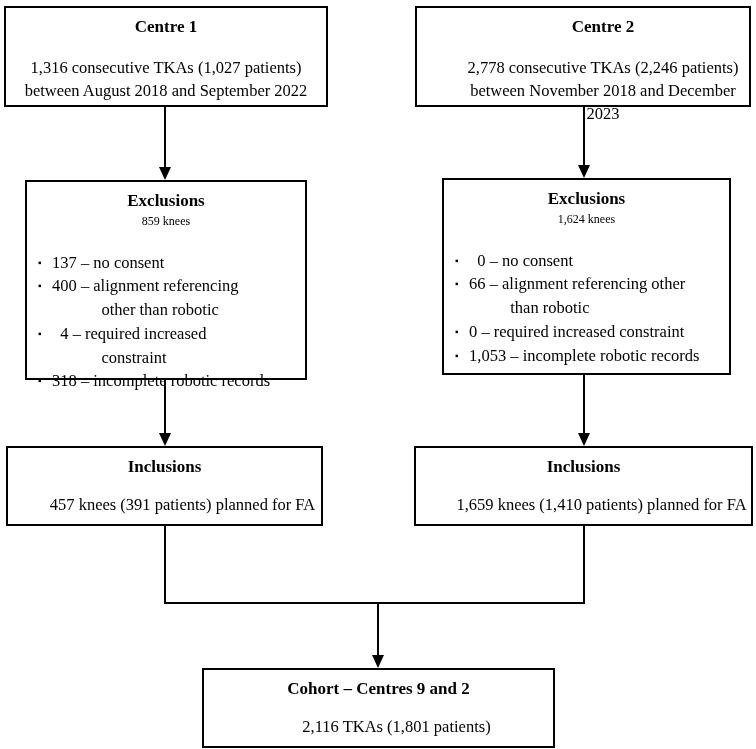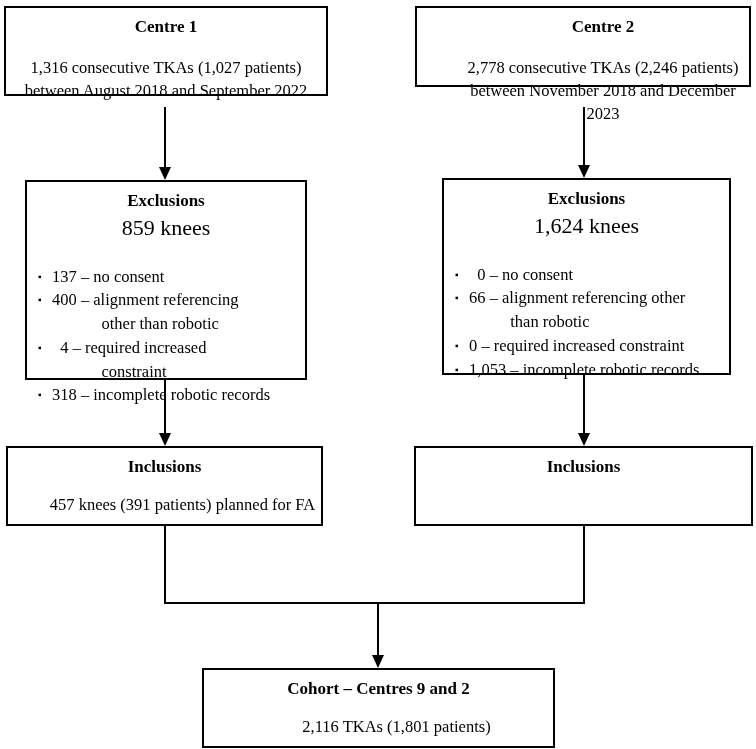--- a/index.html
+++ b/index.html
@@ -20,21 +20,21 @@
     text-align: center;
   }
   .box-title {
     font-weight: bold;
     font-size: 17px;
     line-height: 1.35;
     padding-top: 8px;
     white-space: pre-line;
   }
   .box-sub {
-    font-size: 22px;
+    font-size: 12px;
     line-height: 1.4;
     white-space: pre-line;
   }
   .box-body {
     font-size: 16.5px;
     line-height: 1.4;
     white-space: pre-line;
     padding: 0 3px;
   }
   .gap-lg { margin-top: 17px; }
@@ -67,27 +67,27 @@
     border-left: 6px solid transparent;
     border-right: 6px solid transparent;
     border-top: 13px solid #000000;
   }
 </style>
 </head>
 <body>
 
 <div class="canvas">
 
-  <div class="box" style="left:4px; top:6px; width:324px; height:90px;">
+  <div class="box" style="left:4px; top:6px; width:324px; height:101px;">
     <div class="box-title">Centre 1</div>
     <div class="box-body gap-lg">1,316 consecutive TKAs (1,027 patients)
 between August 2018 and September 2022</div>
   </div>
 
-  <div class="box" style="left:415px; top:6px; width:336px; height:81px;padding-left:40px;">
+  <div class="box" style="left:415px; top:6px; width:336px; height:101px;padding-left:40px;">
     <div class="box-title">Centre 2</div>
     <div class="box-body gap-lg">2,778 consecutive TKAs (2,246 patients)
 between November 2018 and December 2023</div>
   </div>
 
   <div class="vline" style="left:164px; top:107px; height:61px;"></div>
   <div class="ahead" style="left:159px; top:167px;"></div>
 
   <div class="vline" style="left:583px; top:107px; height:59px;"></div>
   <div class="ahead" style="left:578px; top:165px;"></div>
@@ -147,20 +147,21 @@
   <div class="vline" style="left:583px; top:375px; height:59px;"></div>
   <div class="ahead" style="left:578px; top:433px;"></div>
 
   <div class="box" style="left:6px; top:446px; width:317px; height:80px;">
     <div class="box-title">Inclusions</div>
     <div class="box-body gap-md">457 knees (391 patients) planned for FA</div>
   </div>
 
   <div class="box" style="left:414px; top:446px; width:339px; height:80px;">
     <div class="box-title">Inclusions</div>
+    <div class="box-body gap-md">1,659 knees (1,410 patients) planned for FA</div>
   </div>
 
   <div class="vline" style="left:164px; top:526px; height:78px;"></div>
   <div class="vline" style="left:583px; top:526px; height:78px;"></div>
   <div class="hline" style="left:164px; top:602px; width:421px;"></div>
 
   <div class="vline" style="left:377px; top:602px; height:54px;"></div>
   <div class="ahead" style="left:372px; top:655px;"></div>
 
   <div class="box" style="left:202px; top:668px; width:353px; height:80px;">

